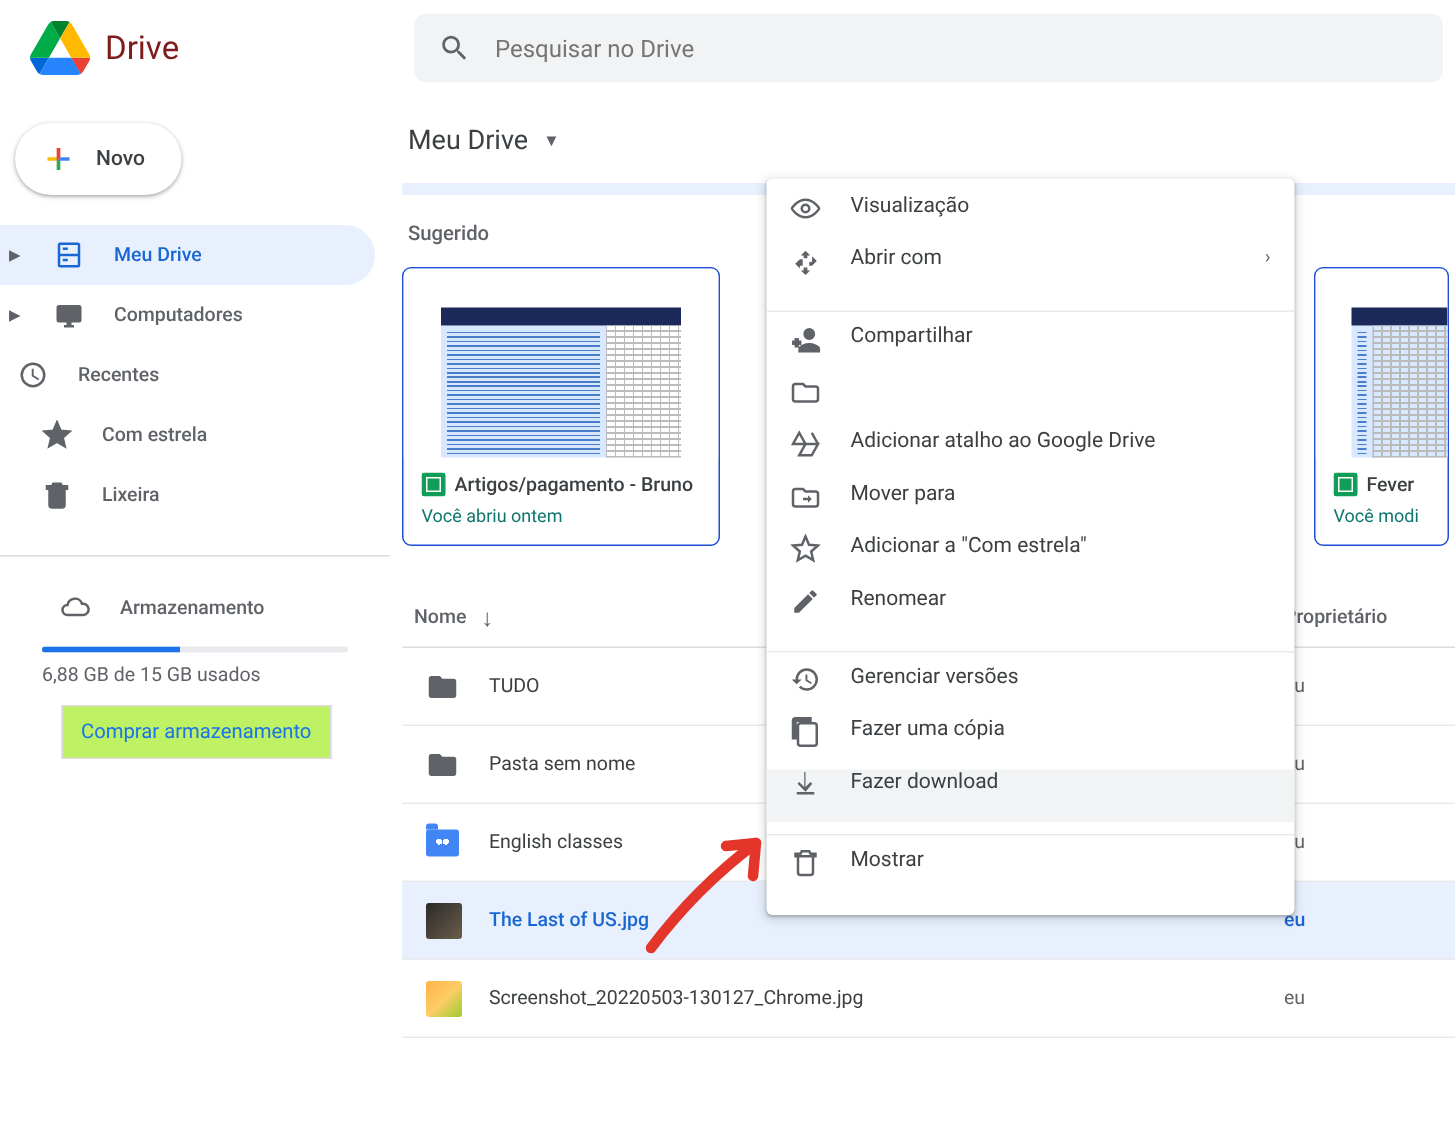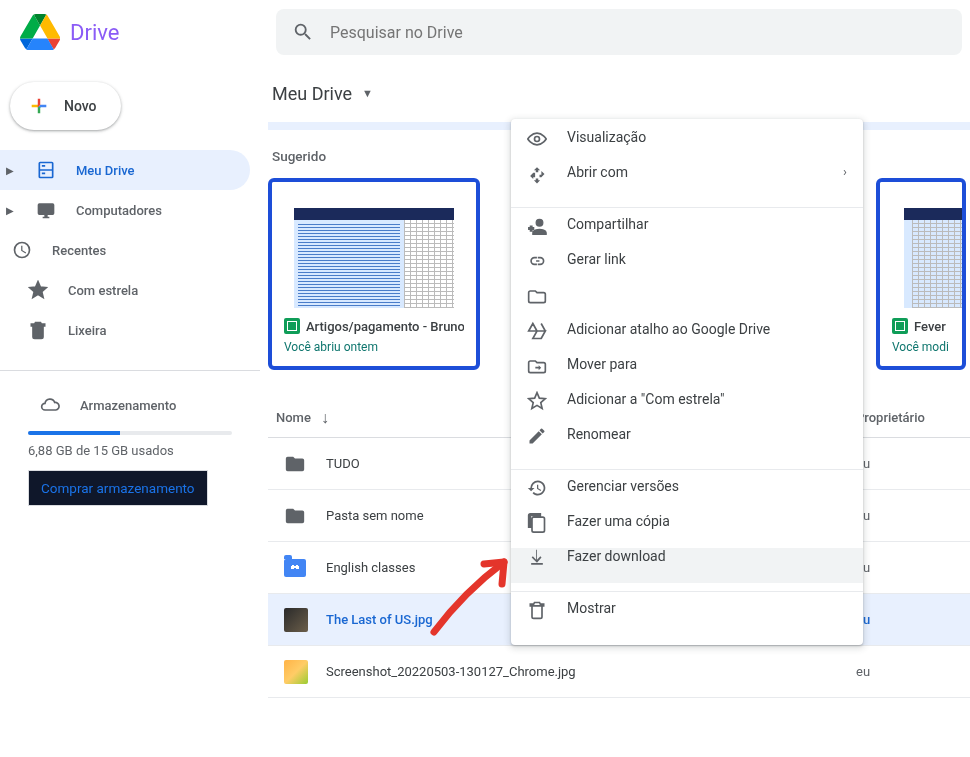--- a/index.html
+++ b/index.html
@@ -28,21 +28,21 @@
   width: 268px;
   padding-left: 12px;
   gap: 10px;
 }
 .drive-logo {
   width: 40px;
   height: 40px;
 }
 .product-name {
   font-size: 22px;
-  color: #8b5cf6;
+  color: #7f1d1d;
 }
 .search-bar {
   flex: 1;
   height: 46px;
   background: #f1f3f4;
   border-radius: 8px;
   display: flex;
   align-items: center;
   padding: 0 16px;
   gap: 16px;
@@ -133,26 +133,26 @@
   height: 100%;
   width: 45%;
   background: #1a73e8;
 }
 .storage-text {
   font-size: 13px;
   color: #5f6368;
   margin: 8px 0 12px 28px;
 }
 .buy {
-  margin-left: 28px;
+  margin-left: 41px;
   border: 1px solid #dadce0;
   color: #1a73e8;
   font-size: 13.5px;
   padding: 8px 12px;
-  background: #0f172a;
+  background: #bef264;
   cursor: pointer;
   text-align:left;
   line-height:1.35;
 }
 .main {
   flex: 1;
   padding: 0 0 0 8px;
   overflow: hidden;
   position: relative;
 }
@@ -179,21 +179,21 @@
   padding-left: 4px;
 }
 .suggested-row {
   display: flex;
   gap: 18px;
   overflow: hidden;
   margin-bottom: 28px;
 }
 .card {
   width: 212px;
-  border: 4px solid #1d4ed8;
+  border: 1px solid #1d4ed8;
   border-radius: 6px;
   overflow: hidden;
   background:#fff;
 }
 .card-thumb {
   height: 126px;
   background: #fff;
   display:flex;
   align-items:flex-end;
   justify-content:center;
@@ -578,28 +578,20 @@
     <span class="menu-icon">
         <svg width="20" height="20" viewBox="0 0 24 24">
           <path fill="currentColor" d="M15 12a4 4 0 10-4-4 4 4 0 004 4zm-9 2v-2H4v2H2v2h2v2h2v-2h2v-2zm9 2c-2.67 0-8 1.34-8 4v2h16v-2c0-2.66-5.33-4-8-4z" stroke="currentColor" stroke-width="1.5"></path>
         </svg>
       </span>
     <span>Compartilhar</span>
   </div>
   <div class="menu-item">
     <span class="menu-icon">
         <svg width="20" height="20" viewBox="0 0 24 24">
-          <path fill="currentColor" d="M3.9 12a5 5 0 015-5h4v2h-4a3 3 0 000 6h4v2h-4a5 5 0 01-5-5zm7 1h4v-2h-4zm5-6h-4v2h4a3 3 0 010 6h-4v2h4a5 5 0 000-10z"></path>
-        </svg>
-      </span>
-    <span>Gerar link</span>
-  </div>
-  <div class="menu-item">
-    <span class="menu-icon">
-        <svg width="20" height="20" viewBox="0 0 24 24">
           <path fill="none" stroke="currentColor" stroke-width="2" d="M20 8H12l-2-2H4a2 2 0 00-2 2v10a2 2 0 002 2h16a2 2 0 002-2V10a2 2 0 00-2-2z"></path>
         </svg>
       </span>
   </div>
   <div class="menu-item">
     <span class="menu-icon">
         <svg width="20" height="20" viewBox="0 0 24 24">
           <path fill="none" stroke="currentColor" stroke-width="2" d="M7 3l5 9H2zM12 12h10l-5 9H7zM17 3l5 9-5 9"></path>
         </svg>
       </span>

